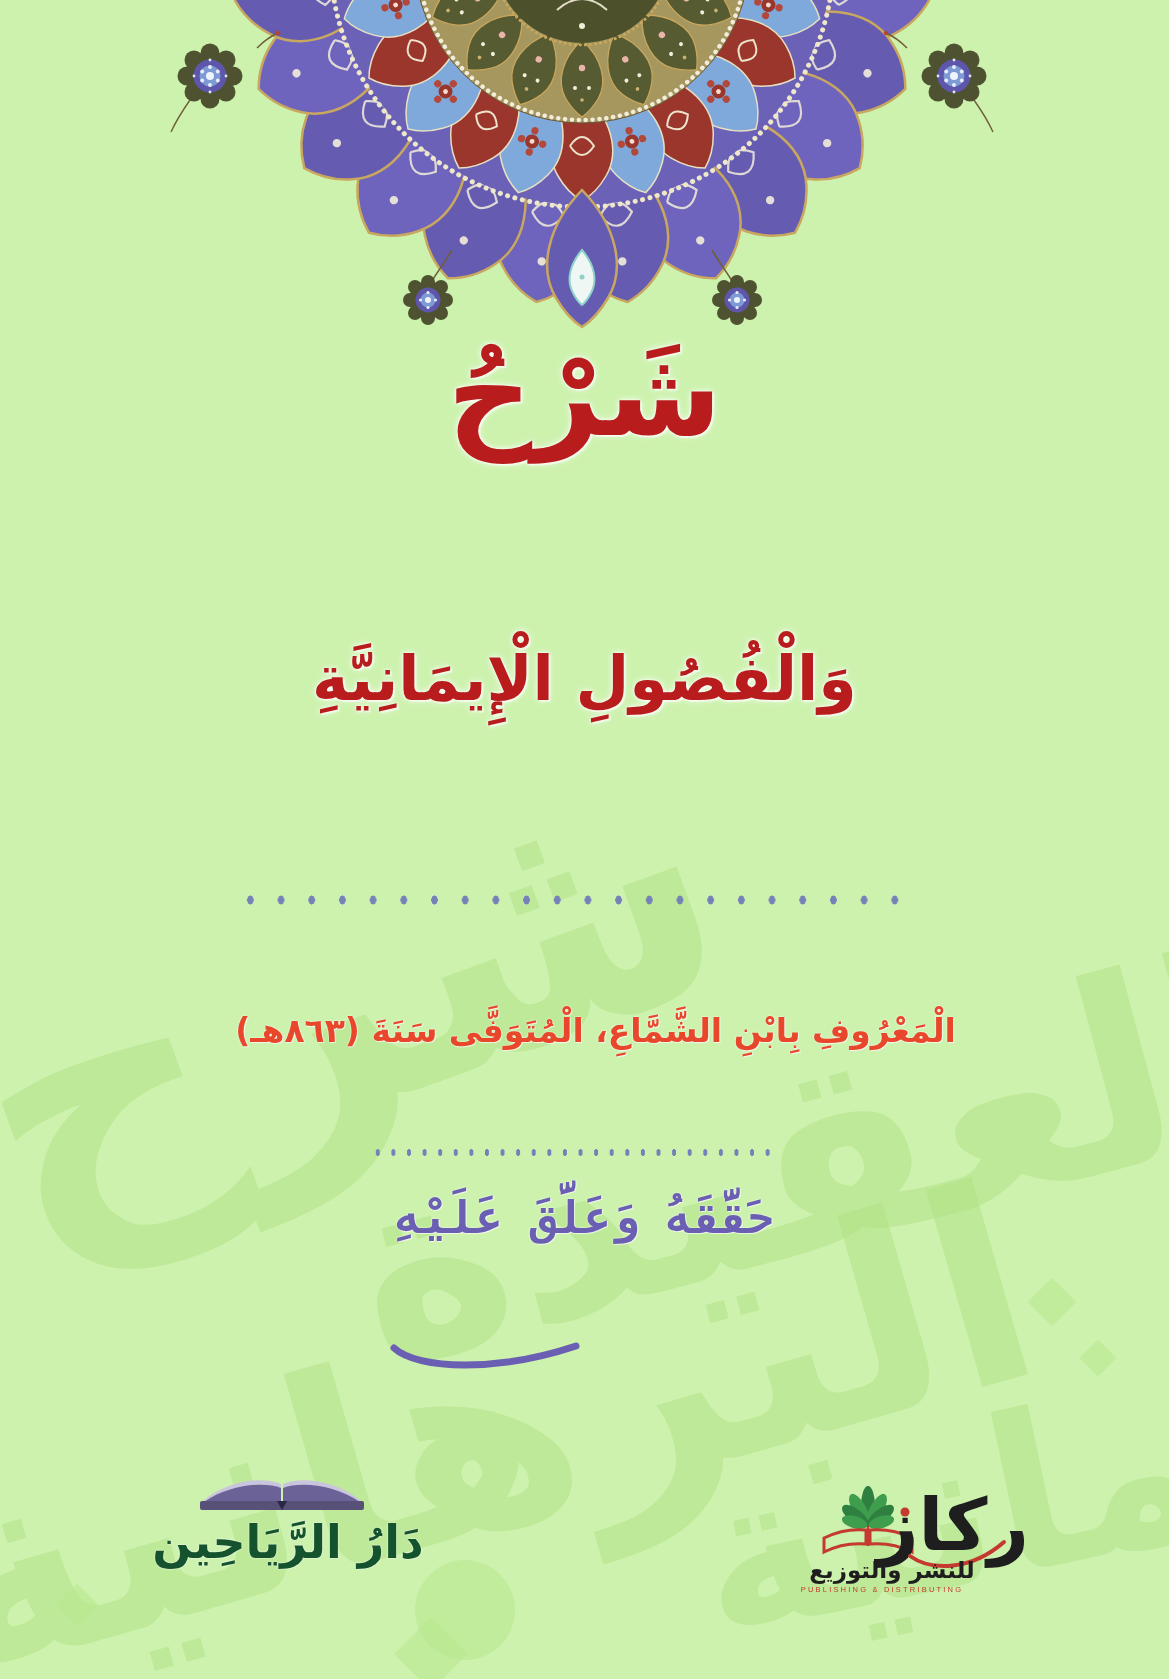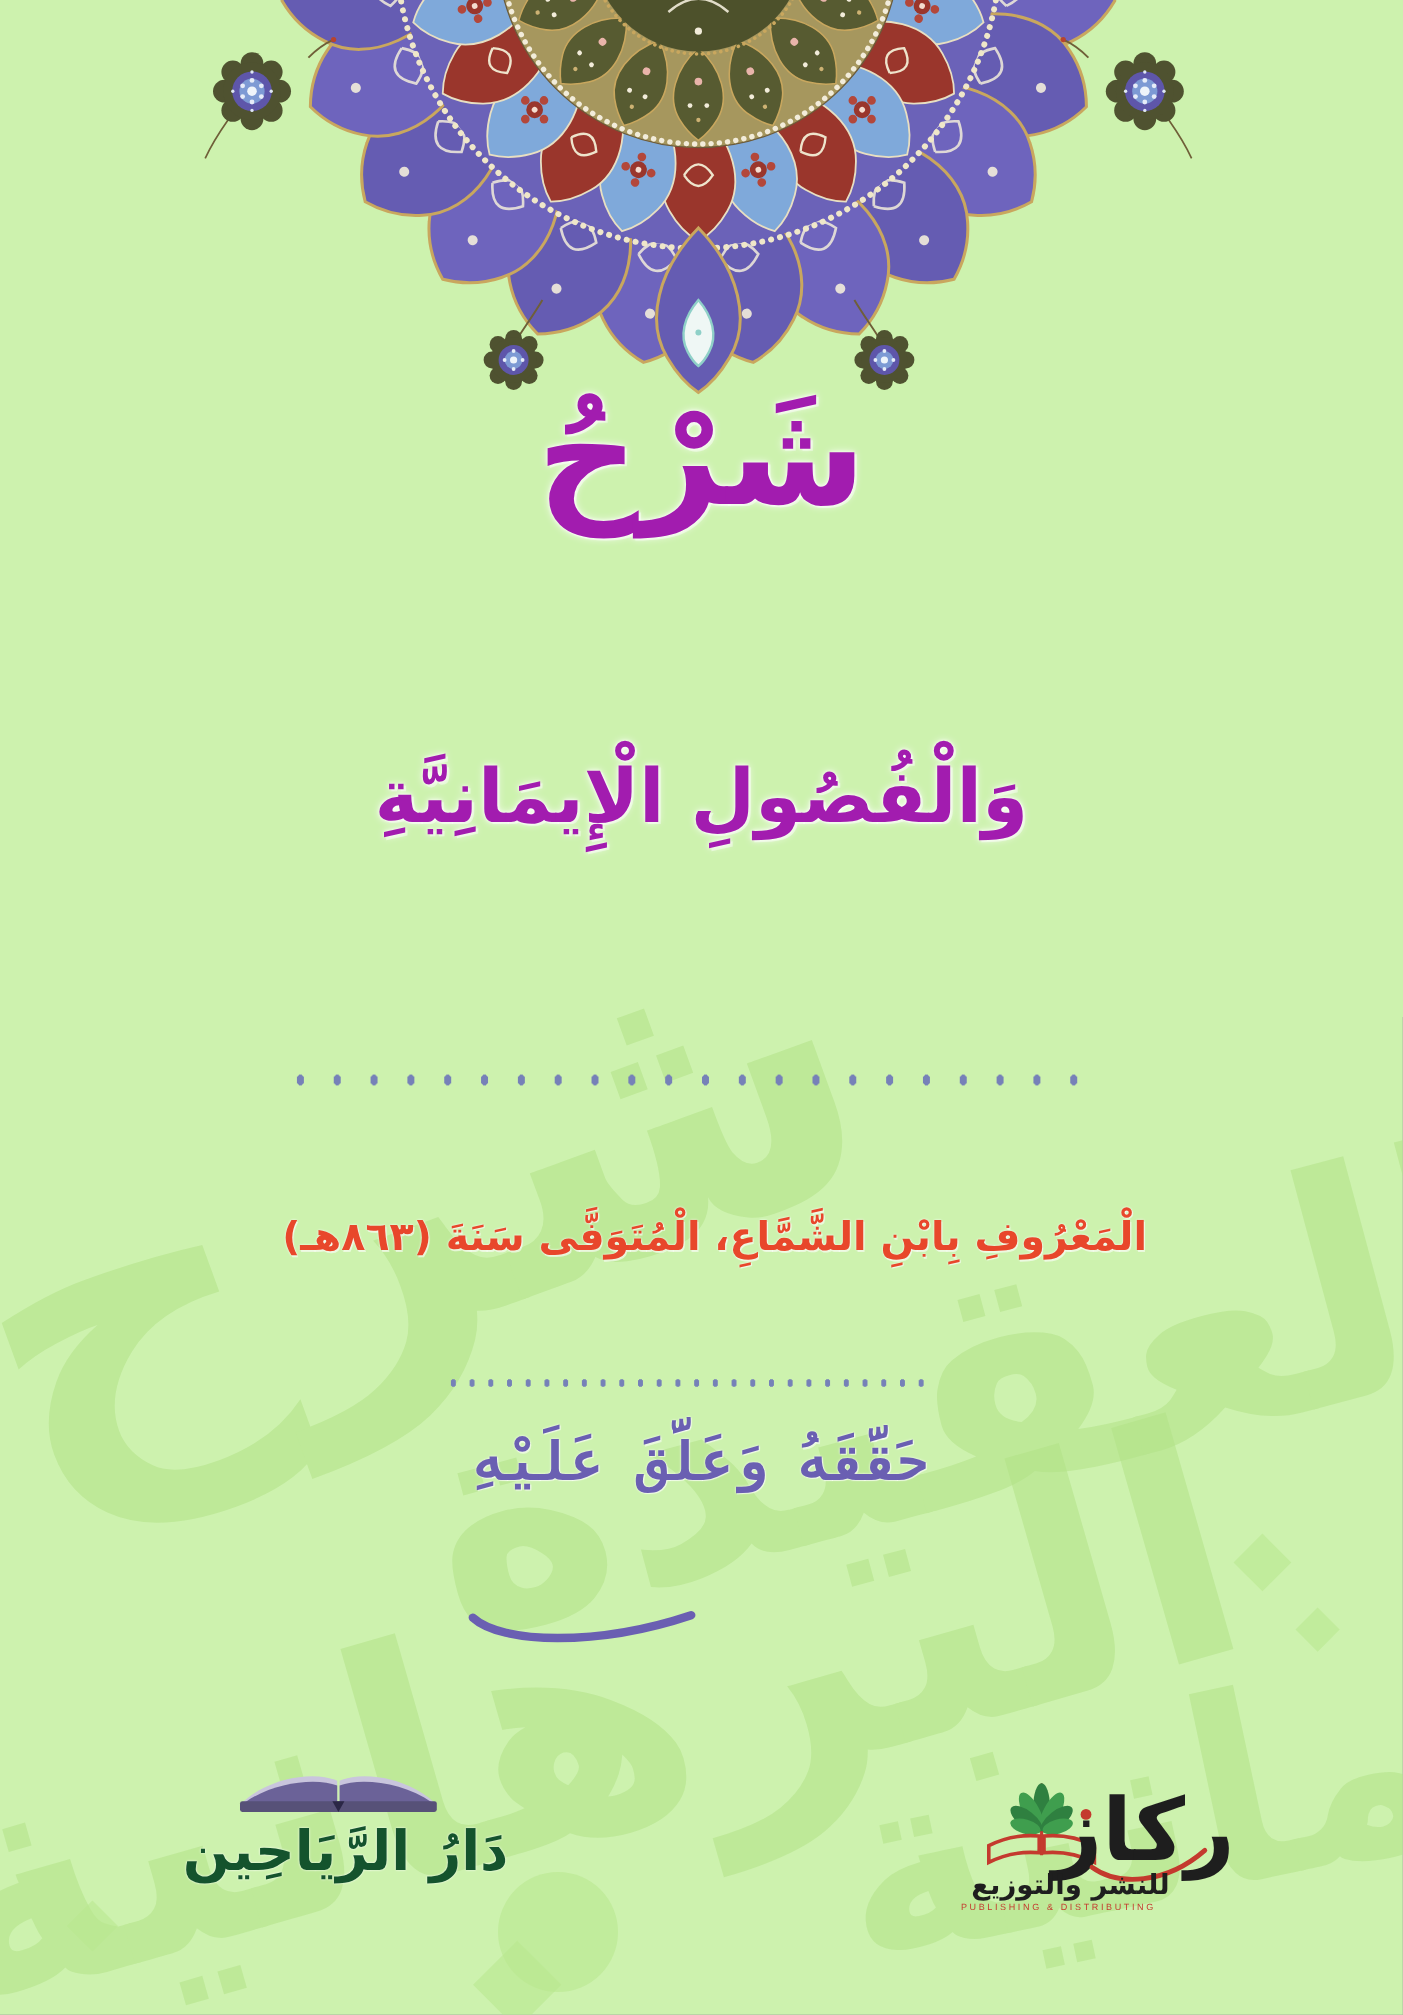--- a/index.html
+++ b/index.html
@@ -25,22 +25,22 @@
   .gs-diam2{left:1035px;top:1285px;width:34px;height:34px;transform:rotate(45deg);}
   .gs-diam3{left:1085px;top:1345px;width:26px;height:26px;transform:rotate(45deg);}
   .gs-diam4{left:62px;top:1590px;width:30px;height:30px;transform:rotate(45deg);}
 
   
   .medallion{position:absolute;left:0;top:0;z-index:2;}
 
   
   .txt{position:absolute;left:0;width:100%;text-align:center;direction:rtl;
        white-space:nowrap;line-height:1.15;z-index:3;}
-  .title{color:#a21caf;font-weight:bold;
-       text-shadow:0 0 3px #ffffff,0 0 7px rgba(255,255,255,.85),2px 2px 0 rgba(255,255,255,.45);}
+  .title{color:#b91c1c;font-weight:bold;
+       text-shadow:0 0 3px #ffffff,0 0 7px rgba(255,255,255,.85),2px 2px 0 rgba(255,255,255,.45);margin-top:15px;}
   .t1{top:312px;font-size:118px;}
   .t2{top:480px;font-size:76px;}
   .t3{top:628px;font-size:62px;}
   .author{color:#e8472b;font-weight:bold;
        text-shadow:0 0 2px #ffffff,1px 1px 0 rgba(255,255,255,.55);}
   .a1{top:916px;font-size:32px;}
   .a2{top:1012px;font-size:33px;padding-left:11px;}
   .editor{color:#6a5fb2;font-weight:bold;
        text-shadow:0 0 2px #ffffff,1px 1px 0 rgba(255,255,255,.5);}
   .e1{top:1196px;font-size:45px;font-family:Liberation Mono, monospace;}

